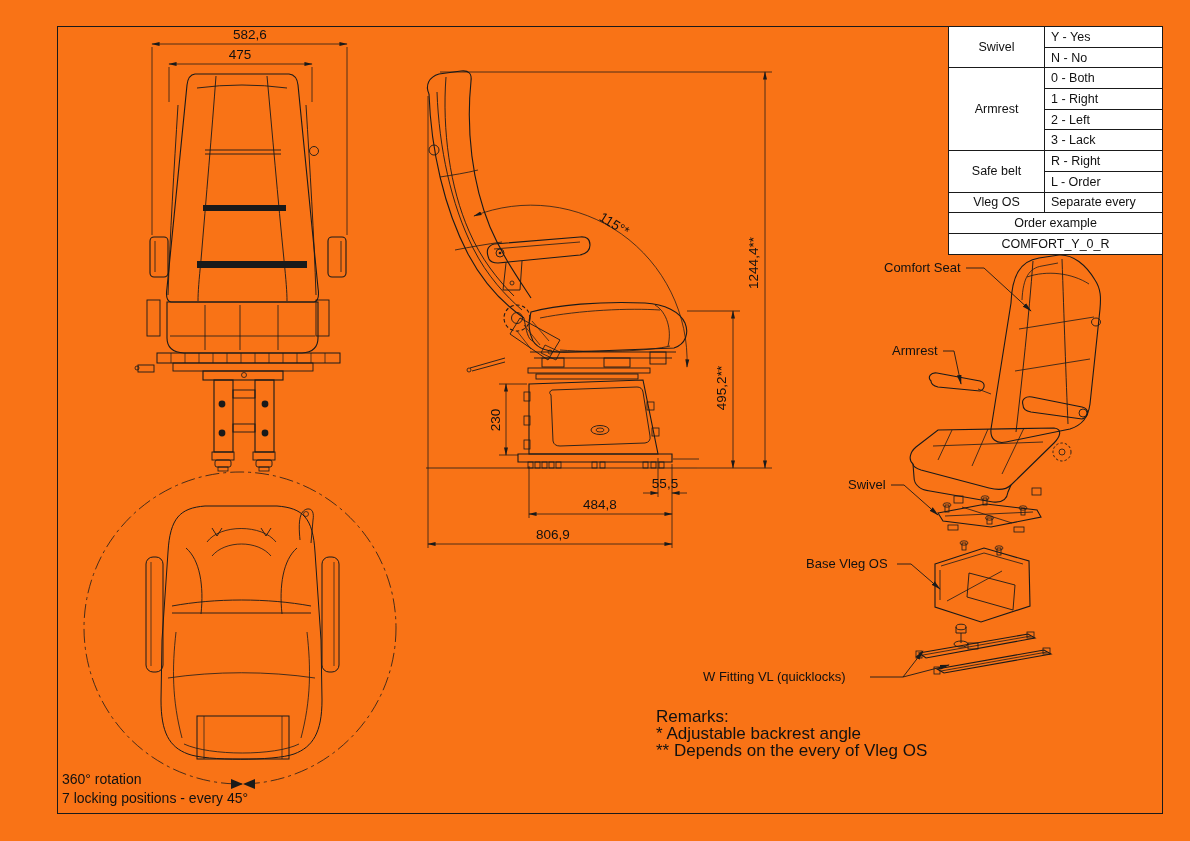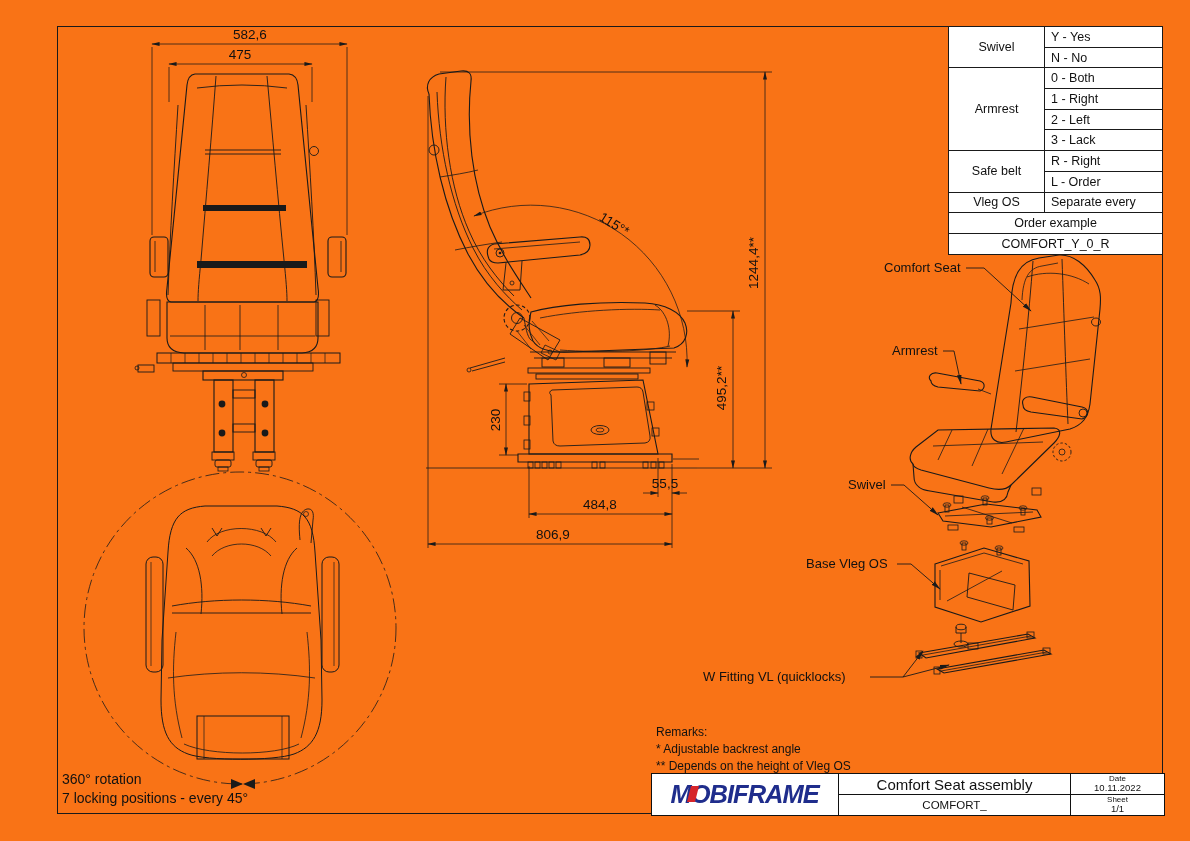--- a/index.html
+++ b/index.html
@@ -31,21 +31,21 @@
   .tb-mid{width:231px;height:100%;border-right:1.4px solid #111;display:flex;flex-direction:column;}
   .tb-title{flex:1;display:flex;align-items:center;justify-content:center;font-size:15px;
             border-bottom:1px solid #111;}
   .tb-sub{flex:1;display:flex;align-items:center;justify-content:center;font-size:11.5px;}
   .tb-right{flex:1;display:flex;flex-direction:column;}
   .tb-cell{flex:1;display:flex;flex-direction:column;align-items:center;justify-content:center;line-height:1.05;}
   .tb-cell.first{border-bottom:1px solid #111;}
   .tb-lab{font-size:8px;}
   .tb-val{font-size:9.5px;}
   
-  #remarks{position:absolute;left:656px;top:724px;font-size:12px;line-height:17px;}
+  #remarks{position:absolute;left:656px;top:708px;font-size:17px;line-height:17px;}
   #remarks span{display:block;}
   #rotation-note{position:absolute;left:62px;top:770px;font-size:14px;line-height:19px;}
   #rotation-note span{display:block;}
 </style>
 </head>
 <body>
 
 <div id="sheet">
   <div id="frame"></div>
 
@@ -366,41 +366,21 @@
         </tr>
     <tr>
           <td class="merged" colspan="2">COMFORT_Y_0_R</td>
         </tr>
   </tbody>
     </table>
 
   <div id="remarks">
     <span>Remarks:</span>
     <span>* Adjustable backrest angle</span>
-    <span>** Depends on the height of Vleg OS</span>
+    <span>** Depends on the every of Vleg OS</span>
   </div>
 
   <div id="rotation-note">
     <span>360° rotation</span>
     <span>7 locking positions - every 45°</span>
   </div>
 
-  <div id="title-block">
-    <div class="tb-logo">
-      <span class="logo-text">MOBIFRAME</span>
-      <span class="logo-red"></span>
-    </div>
-    <div class="tb-mid">
-      <div class="tb-title">Comfort Seat assembly</div>
-      <div class="tb-sub">COMFORT_</div>
-    </div>
-    <div class="tb-right">
-      <div class="tb-cell first">
-        <span class="tb-lab">Date</span>
-        <span class="tb-val">10.11.2022</span>
-      </div>
-      <div class="tb-cell">
-        <span class="tb-lab">Sheet</span>
-        <span class="tb-val">1/1</span>
-      </div>
-    </div>
-  </div>
 </div>
 
 </body></html>

